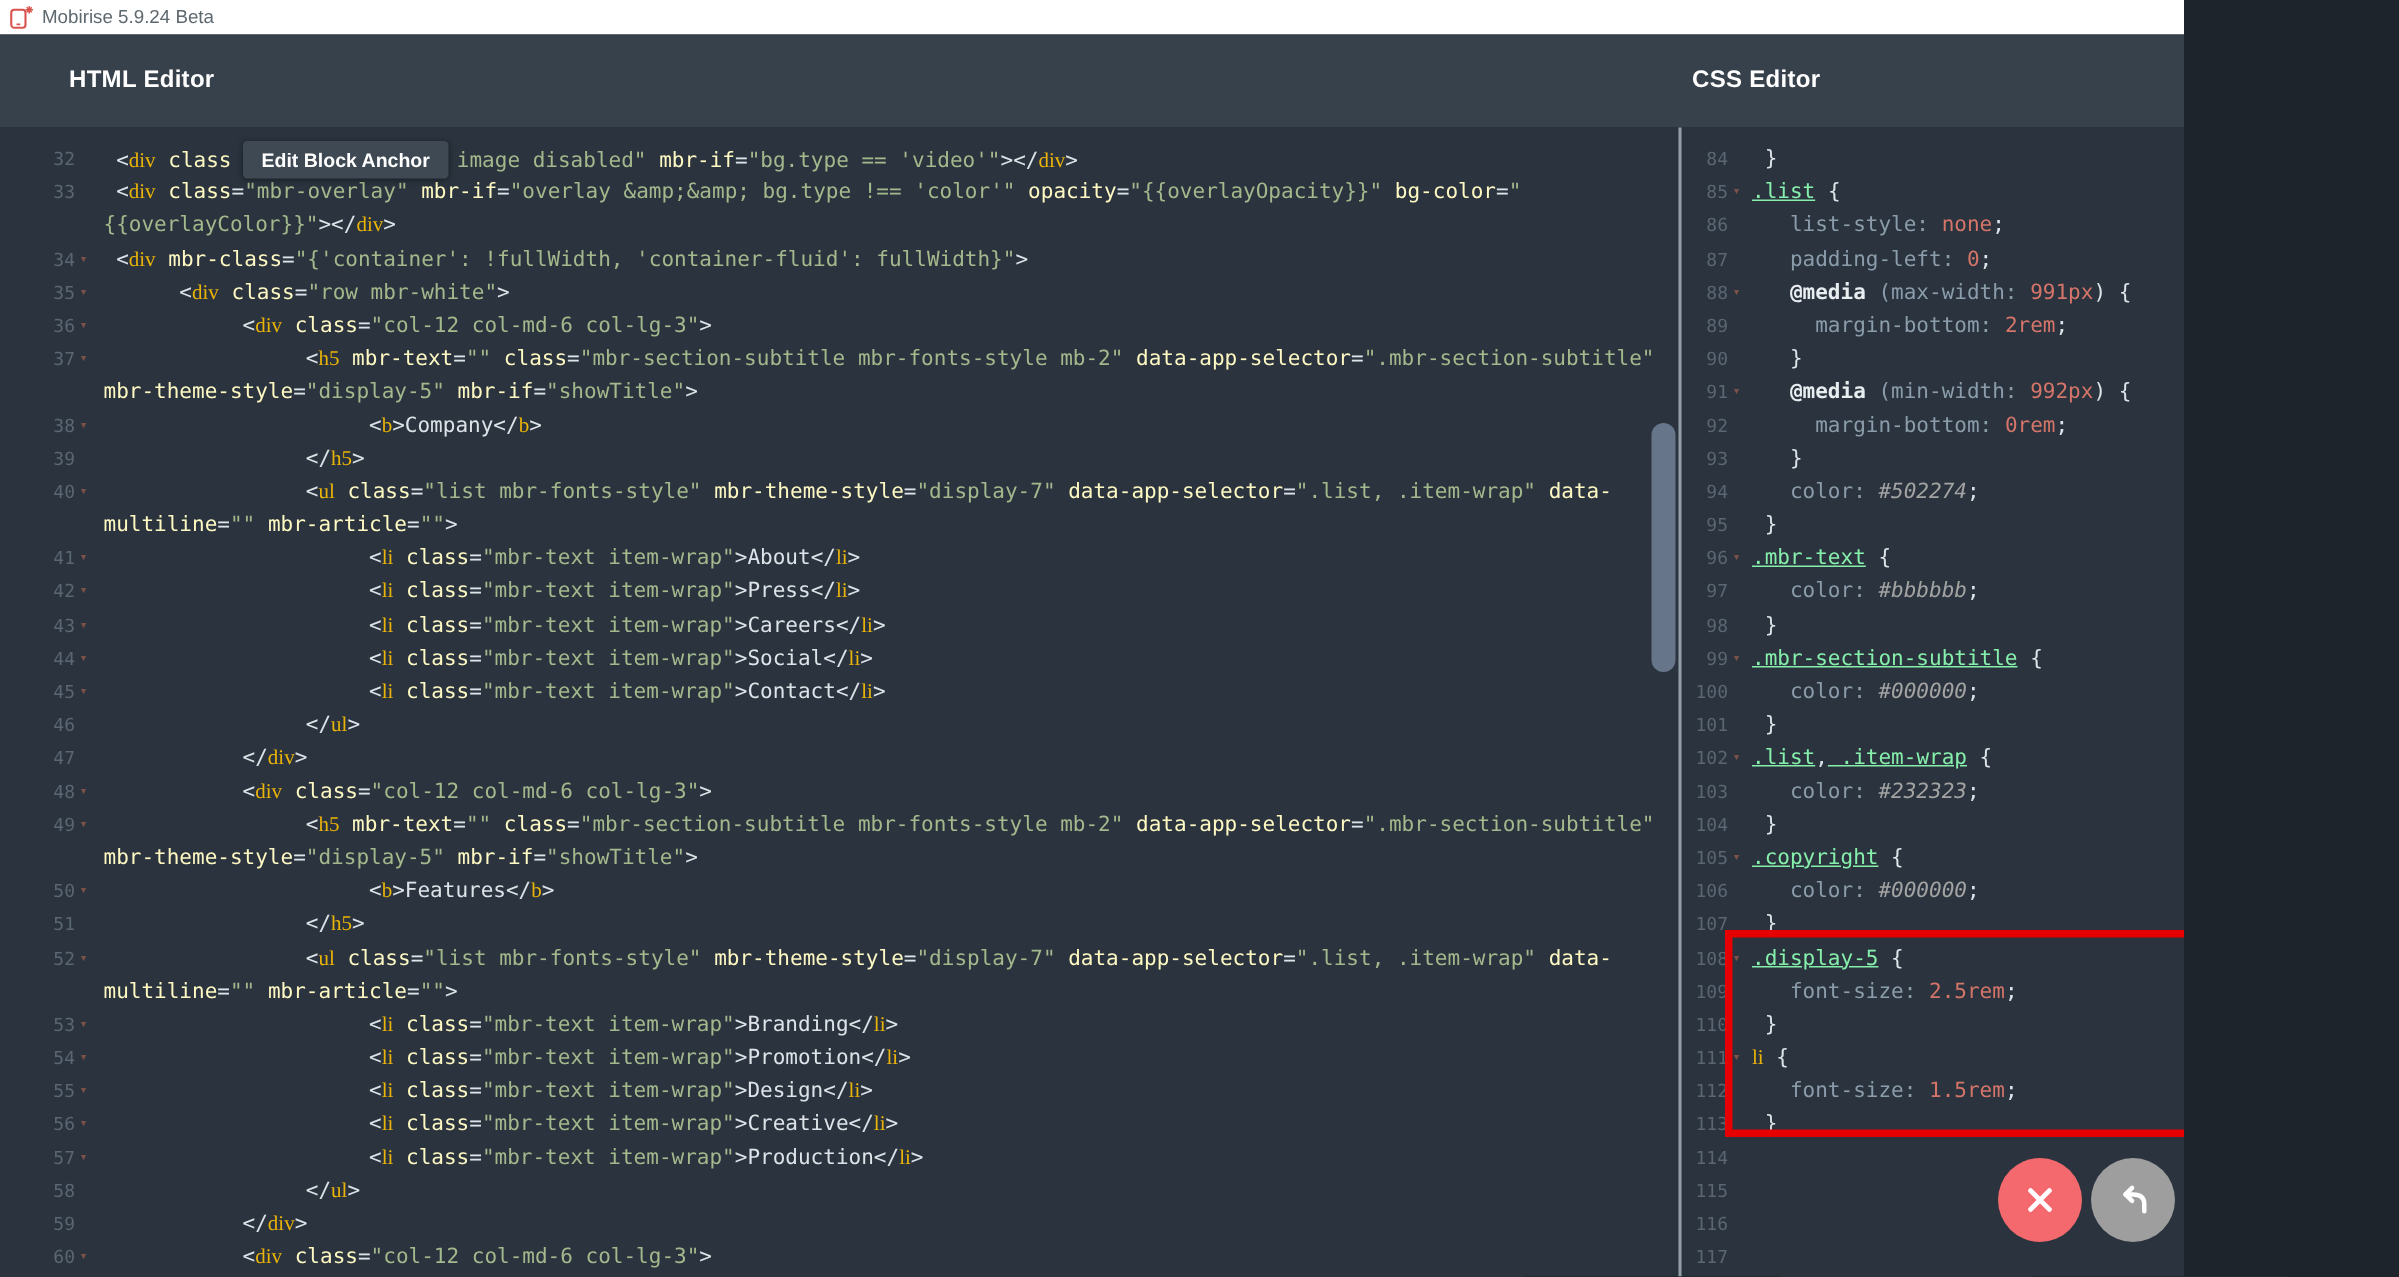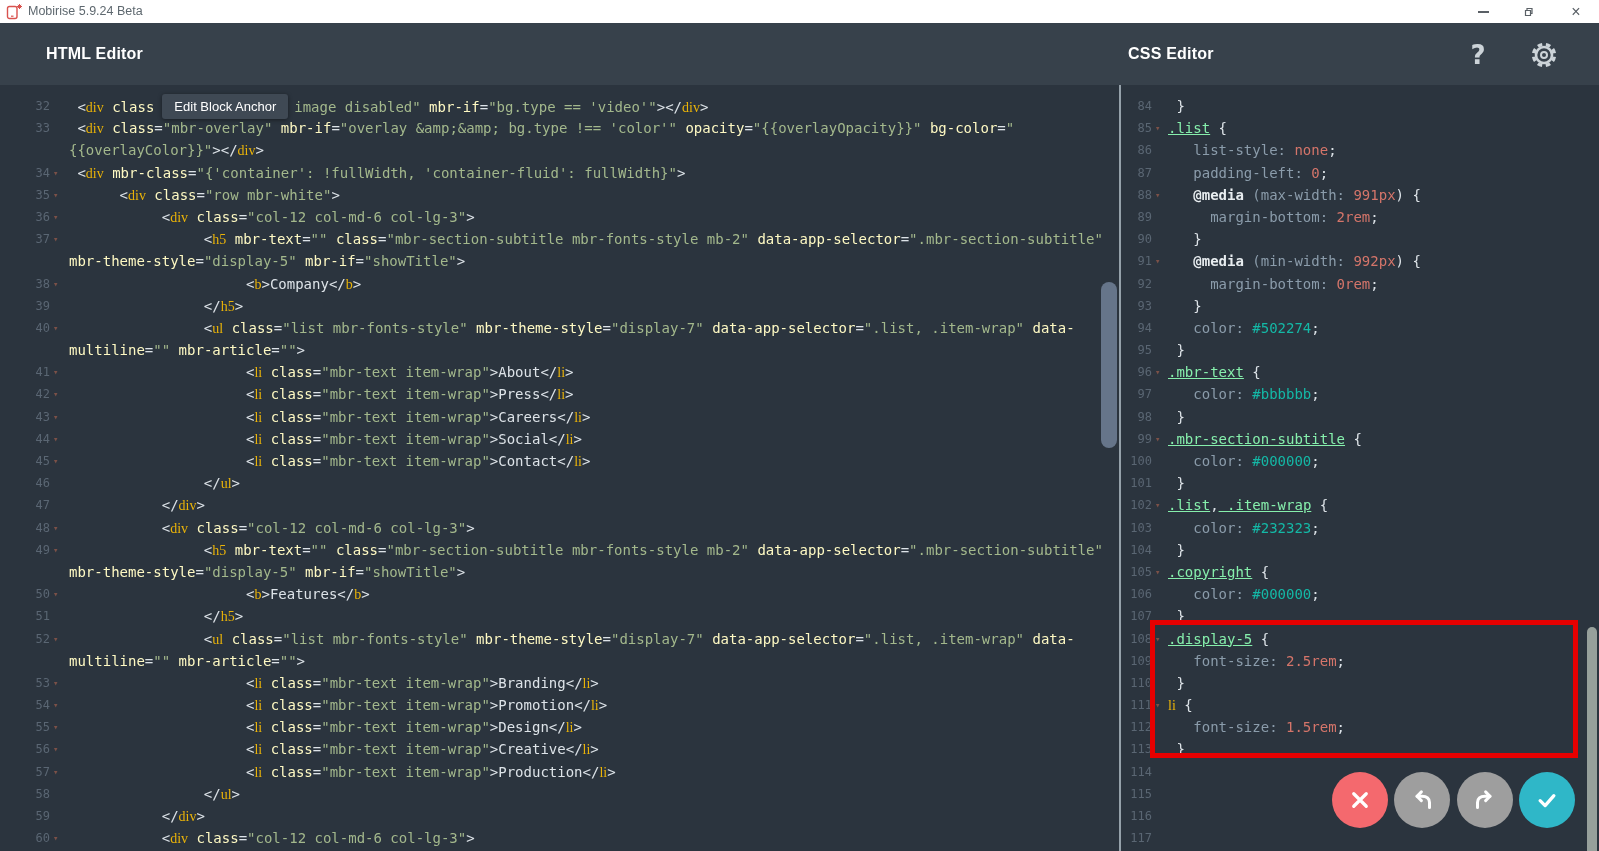--- a/index.html
+++ b/index.html
@@ -1,16 +1,16 @@
 <!DOCTYPE html>
 <html><head>
 <meta charset="utf-8">
 <style>
   html,body{margin:0;padding:0;background:#1e242b;}
-  .app{position:relative;width:1599px;height:851px;overflow:hidden;
+  .app{position:relative;width:1456px;height:851px;overflow:hidden;
        font-family:"Liberation Sans",sans-serif;}
 
   
   .titlebar{position:absolute;left:0;top:0;width:100%;height:23px;background:#ffffff;}
   .tb-logo{position:absolute;left:6px;top:3px;width:18px;height:17px;}
   .tb-title{position:absolute;left:28px;top:0;height:23px;line-height:23px;
             font-size:12.5px;color:#5e686f;}
   .wctl{position:absolute;top:0;height:23px;width:32px;display:flex;align-items:center;
         justify-content:center;color:#5a6066;cursor:default;}
   .wctl.min{left:1467px;} .wctl.res{left:1512px;} .wctl.cls{left:1560px;font-size:16px;}
@@ -41,29 +41,29 @@
   .gut{display:inline-block;width:26px;min-width:26px;text-align:right;
        color:#5a6673;font-size:12px;}
   .fold{display:inline-block;width:16px;min-width:16px;padding-left:3px;
         color:#7c5148;font-size:9px;}
   .pane.right .fold{width:13px;min-width:13px;}
   .code{white-space:pre;}
 
   .tk-p{color:#dde3e8;} .tk-x{color:#dde3e8;}
   .tk-t{color:#eab308;font-family:Liberation Serif, serif;}
   .tk-a{color:#fef9c3;} .tk-sel{color:#86efac;text-decoration:underline;}
-  .tk-s{color:#a3b88c;} .tk-hx{color:#14b8a6;}
+  .tk-s{color:#a3b88c;} .tk-hx{color:#a3a3a3;font-style:italic;}
   .tk-pr{color:#8b9cab;}
   .tk-v{color:#d5756a;}
   .tk-md{color:#e8edf0;font-weight:bold;}
 
   .tooltip{display:inline-block;vertical-align:middle;position:relative;top:-1px;
            margin:0 6px 0 8px;padding:0 12px;height:25px;line-height:25px;
            background:#3f4954;color:#ffffff;font-family:"Liberation Sans",sans-serif;
-           font-size:13px;font-weight:normal;border-radius:3px;
+           font-size:13px;font-weight:bold;border-radius:3px;
            box-shadow:0 1px 4px rgba(0,0,0,.45);}
 
   
   .lthumb{position:absolute;left:1101px;top:197px;width:16px;height:166px;
           background:#66758a;border-radius:8px;cursor:pointer;}
   .cthumb{position:absolute;left:1587px;top:542px;width:10px;height:228px;
           background:#97a09b;border-radius:5px;cursor:pointer;}
 
   
   .redbox{position:absolute;left:1150px;top:535px;width:428px;height:138px;

